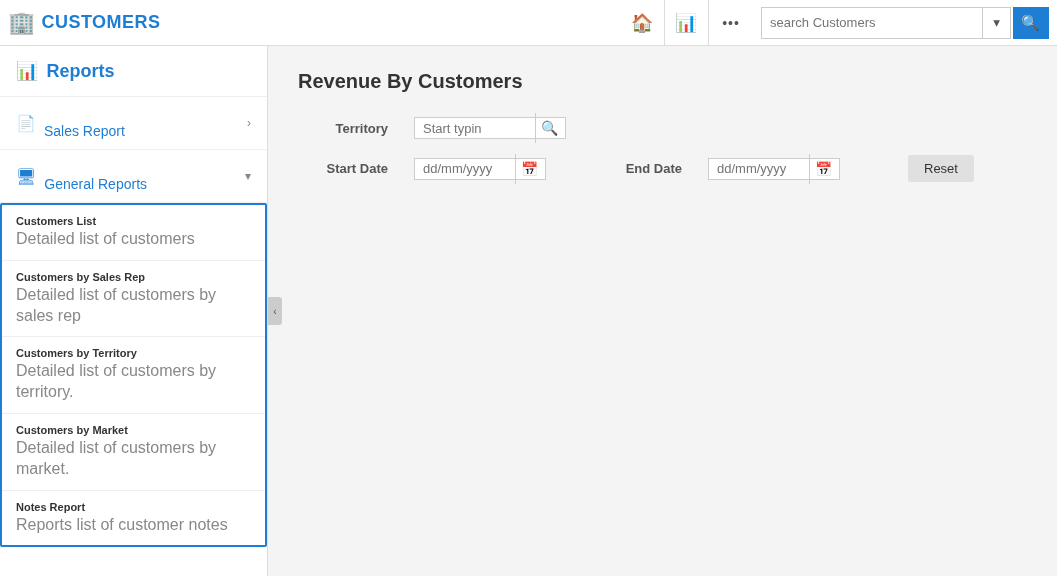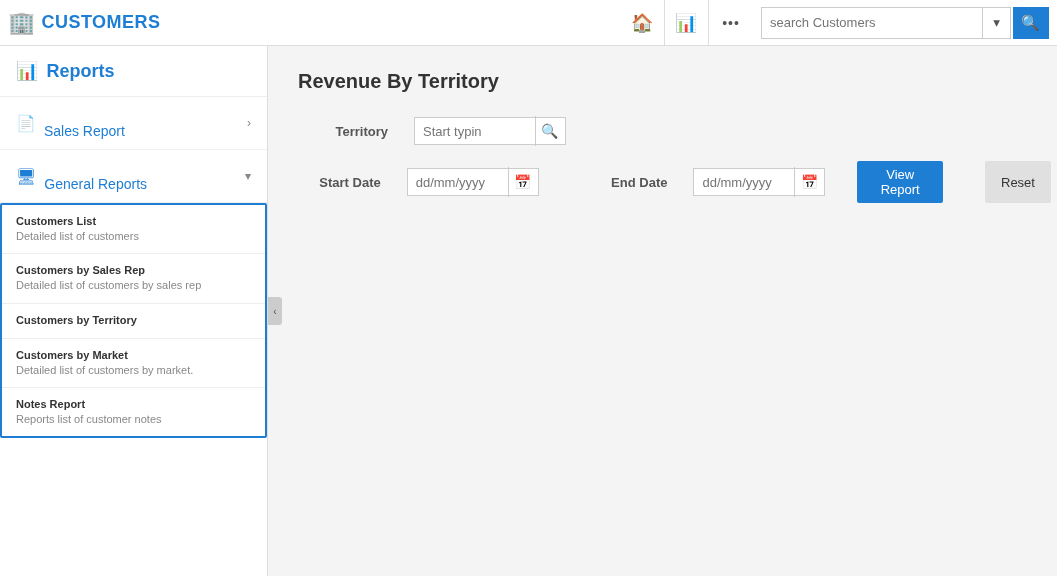--- a/index.html
+++ b/index.html
@@ -179,21 +179,21 @@
     .submenu-item:last-child { border-bottom: none; }
 
     .submenu-item-title {
       font-size: 11px;
       font-weight: bold;
       color: #333;
       margin-bottom: 2px;
     }
 
     .submenu-item-desc {
-      font-size: 11px;
+      font-size: 16px;
       color: #888;
       line-height: 1.3;
     }
 
     
     .collapse-btn {
       position: absolute;
       right: -14px;
       top: 50%;
       transform: translateY(-50%);
@@ -239,21 +239,21 @@
       text-align: right;
       margin-right: 10px;
       font-weight: bold;
     }
 
     .form-input-group {
       display: flex;
       align-items: center;
       border: 1px solid #ccc;
       background: #fff;
-      height: 28px;
+      height: 22px;
     }
 
     .form-text-input {
       border: none;
       outline: none;
       padding: 0 8px;
       font-size: 13px;
       color: #aaa;
       height: 100%;
       width: 120px;
@@ -368,20 +368,21 @@
           <div class="submenu-item-desc">Detailed list of customers</div>
         </div>
 
         <div class="submenu-item">
           <div class="submenu-item-title">Customers by Sales Rep</div>
           <div class="submenu-item-desc">Detailed list of customers by sales rep</div>
         </div>
 
         <div class="submenu-item">
           <div class="submenu-item-title">Customers by Territory</div>
+          <div class="submenu-item-desc">Detailed list of customers by territory.</div>
         </div>
 
         <div class="submenu-item">
           <div class="submenu-item-title">Customers by Market</div>
           <div class="submenu-item-desc">Detailed list of customers by market.</div>
         </div>
 
         <div class="submenu-item">
           <div class="submenu-item-title">Notes Report</div>
           <div class="submenu-item-desc">Reports list of customer notes</div>
@@ -390,21 +391,21 @@
       </div>
     </div>
 
     <button class="collapse-btn">
       <span>‹</span>
     </button>
   </div>
 
   <div class="content-area">
 
-    <h2 class="content-title">Revenue By Territory</h2>
+    <h2 class="content-title">Revenue By Customers</h2>
 
     <div class="form-row">
       <label class="form-label">Territory</label>
       <div class="form-input-group">
         <input class="form-text-input" type="text" placeholder="Start typin" style="">
         <button class="form-icon-btn">
           <span>🔍</span>
         </button>
       </div>
     </div>
@@ -420,19 +421,18 @@
 
       <label class="form-label" style="margin-left: 30px;">End Date</label>
       <div class="form-input-group">
         <input class="form-text-input date-input" type="text" placeholder="dd/mm/yyyy" style="">
         <button class="form-icon-btn">
           <span>📅</span>
         </button>
       </div>
 
       <div class="form-actions">
-        <button class="btn-primary">View Report</button>
         <button class="btn-secondary">Reset</button>
       </div>
     </div>
 
   </div>
 </div>
 
 </body></html>

